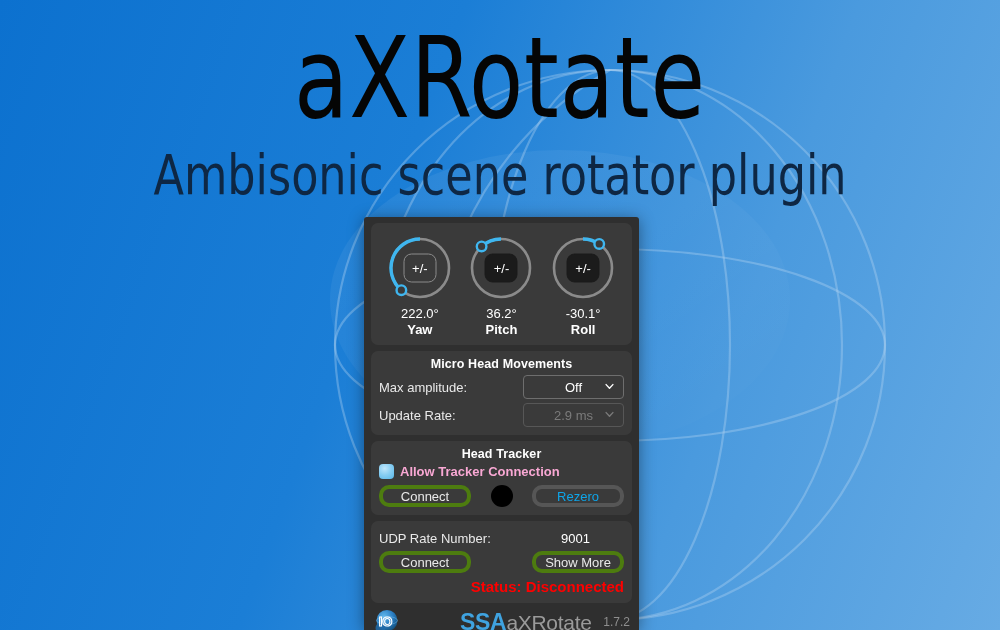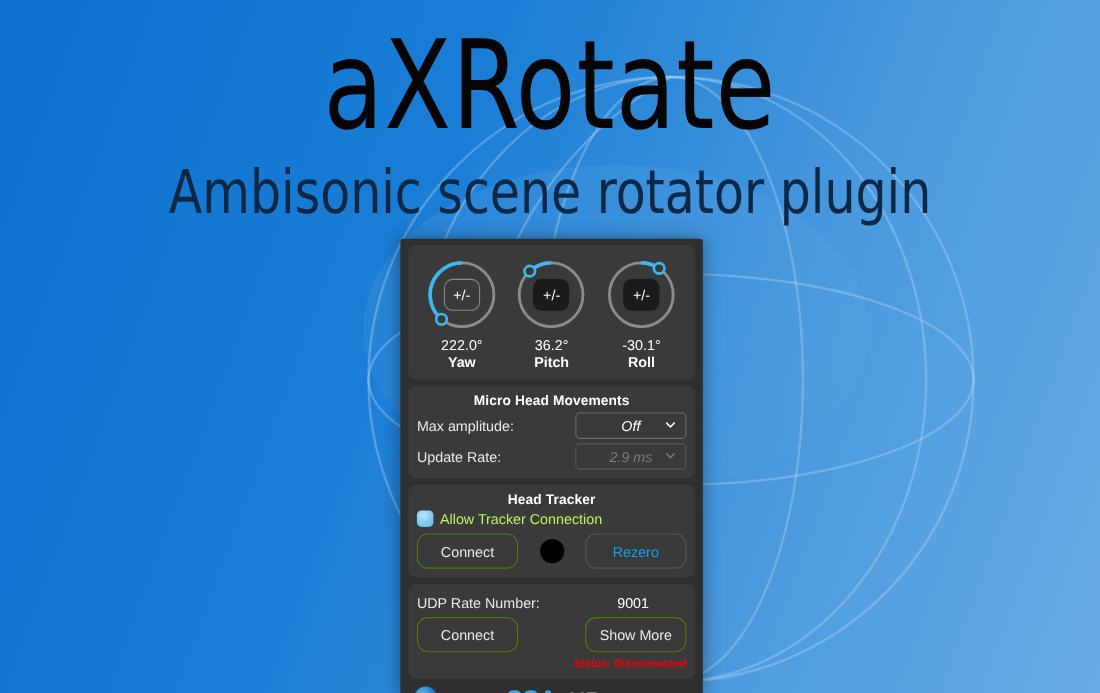--- a/index.html
+++ b/index.html
@@ -166,36 +166,35 @@
     height: 22px;
     border: 1px solid #6e6e6e;
     border-radius: 4px;
     display: flex;
     align-items: center;
     justify-content: center;
     position: relative;
     color: #ffffff;
     font-size: 13px;
     background: transparent;
-    font-style: italic;
   }
   .combo.disabled { border-color: #575757; color: #7b7b7b; }
   .combo .chev {
     position: absolute;
     right: 9px;
     top: 50%;
     width: 9px;
     height: 9px;
     margin-top: -5px;
   }
   .combo .chev svg { display:block; }
 
   .btn {
-    height: 32px;
-    border: 1px solid #4d7c0f;
+    height: 22px;
+    border: 4px solid #4d7c0f;
     border-radius: 10px;
     display: flex;
     align-items: center;
     justify-content: center;
     color: #e9e9e9;
     font-size: 13px;
     background: transparent;
     box-sizing: border-box;
   }
   .btn.wide { width: 92px; }
@@ -208,21 +207,21 @@
     gap: 6px;
     margin-top: 1px;
   }
   .checkbox {
     width: 15px;
     height: 15px;
     border-radius: 4px;
     background: radial-gradient(circle at 38% 30%, #bfe6fb 0%, #86cdf2 48%, #58b7e8 100%);
     flex: 0 0 auto;
   }
-  .chk-label { color: #bef264; font-size: 13px; }
+  .chk-label { color: #f9a8d4; font-size: 13px; font-weight: bold; }
 
   .tracker-btns {
     display: flex;
     align-items: center;
     justify-content: space-between;
     margin-top: 6px;
   }
   .led {
     width: 22px;
     height: 22px;
@@ -231,21 +230,21 @@
   }
 
   
   .osc-btns {
     display: flex;
     justify-content: space-between;
     margin-top: 5px;
   }
   .status {
     color: #fe0000;
-    font-size: 10px;
+    font-size: 15px;
     font-weight: bold;
     text-align: right;
     margin-top: 5px;
   }
 
   
   .pfooter {
     height: 38px;
     flex: 0 0 auto;
     display: flex;

